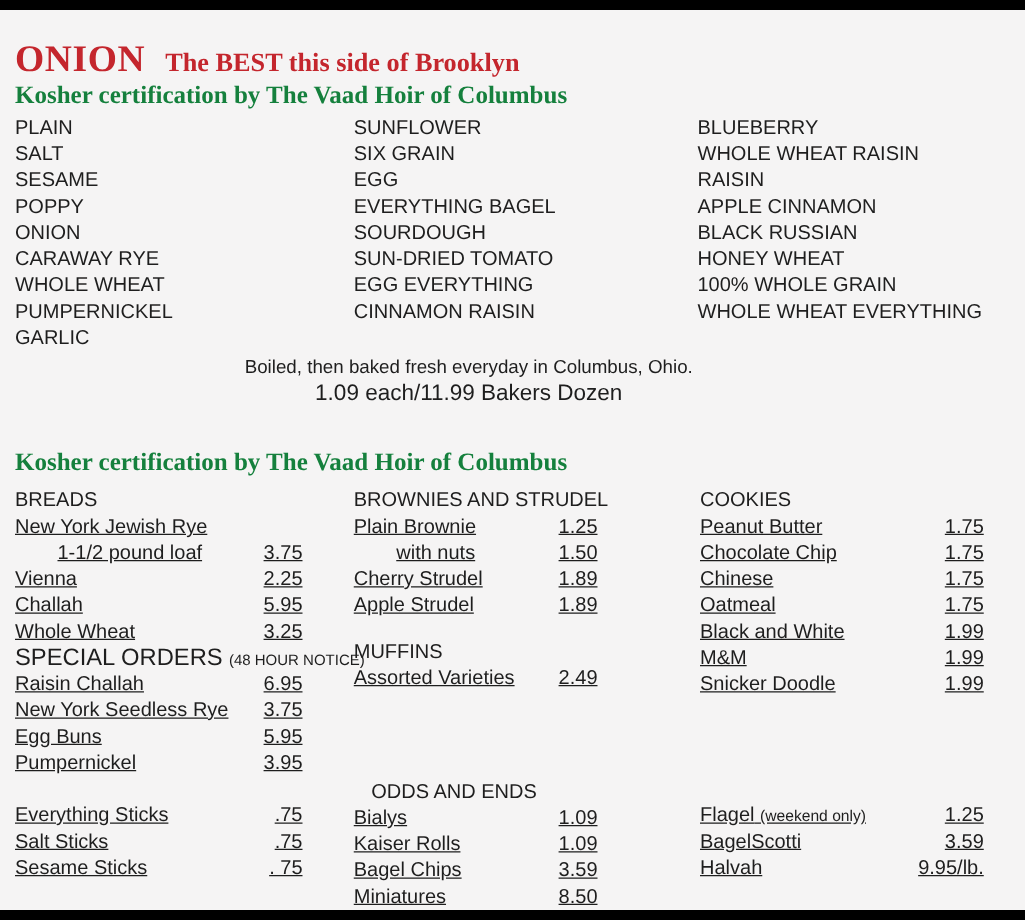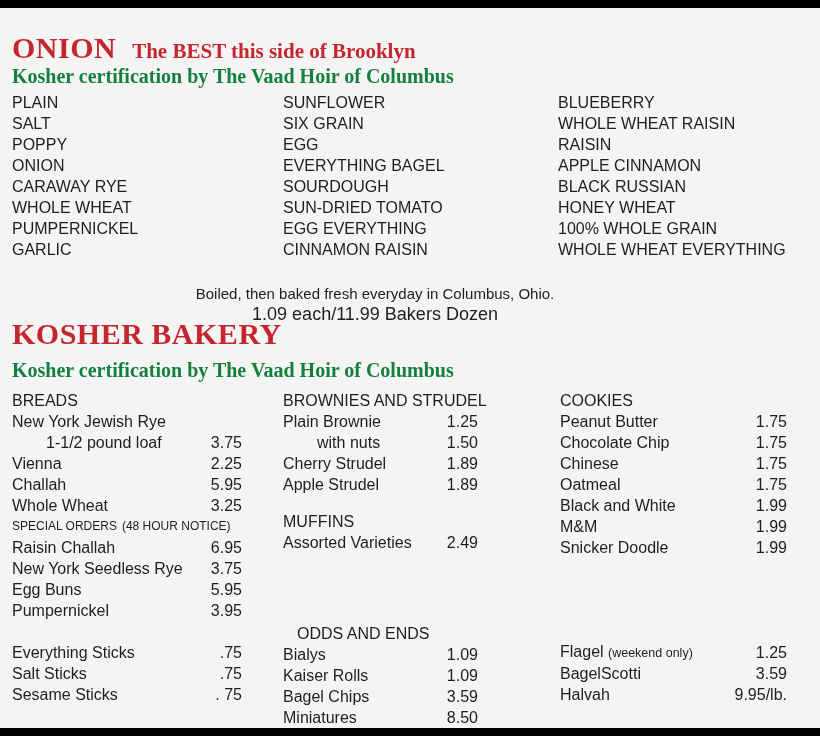--- a/index.html
+++ b/index.html
@@ -38,30 +38,30 @@
   .bcol1{left:12px;width:260px;}
   .bcol2{left:283px;width:265px;}
   .bcol3{left:558px;width:250px;}
 
   .center-wrap{position:absolute;left:0;top:284px;width:750px;text-align:center;}
   .note-line{font-size:15px;line-height:19px;}
   .price-line{font-size:18px;line-height:20px;margin-top:1px;}
 
   .col{position:absolute;top:390px;}
   .col .shead{height:21px;font-size:16px;line-height:21px;white-space:nowrap;}
-  .col .row{height:21px;display:flex;justify-content:space-between;align-items:center;
-            font-size:16px;line-height:21px;white-space:nowrap;}
+  .col .row{height:21px;display:flex;justify-content:space-between;align-items:flex-start;
+            font-size:16px;line-height:21px;white-space:nowrap;text-decoration:underline;}
   .col .row .nm{white-space:nowrap;}
   .col .row .pr{white-space:nowrap;text-align:right;}
   .ind{padding-left:34px;}
   .col1{left:12px;width:230px;}
   .col2{left:283px;width:195px;}
   .col3{left:560px;width:227px;}
   .sohead{display:flex;align-items:baseline;justify-content:flex-start;height:21px;white-space:nowrap;}
-  .so{font-size:12px;line-height:21px;}
+  .so{font-size:19px;line-height:21px;}
   .sonote{font-size:12px;margin-left:5px;}
   .oddhead{padding-left:14px;}
   .wnote{font-size:12.5px;}
   .sp21{height:21px;}
   .sp16{height:16px;}
   .sp70{height:70px;}
   .sp84{height:84px;}
 </style>
 </head>
 <body>
@@ -71,20 +71,21 @@
 
   <div class="heading-row">
     <span class="h-main">ONION</span>
     <span class="h-tag">The BEST this side of Brooklyn</span>
   </div>
   <div class="h-cert cert1">Kosher certification by The Vaad Hoir of Columbus</div>
 
   <div class="bcol bcol1">
     <div class="bitem">PLAIN</div>
     <div class="bitem">SALT</div>
+    <div class="bitem">SESAME</div>
     <div class="bitem">POPPY</div>
     <div class="bitem">ONION</div>
     <div class="bitem">CARAWAY RYE</div>
     <div class="bitem">WHOLE WHEAT</div>
     <div class="bitem">PUMPERNICKEL</div>
     <div class="bitem">GARLIC</div>
   </div>
   <div class="bcol bcol2">
     <div class="bitem">SUNFLOWER</div>
     <div class="bitem">SIX GRAIN</div>
@@ -104,21 +105,20 @@
     <div class="bitem">HONEY WHEAT</div>
     <div class="bitem">100% WHOLE GRAIN</div>
     <div class="bitem">WHOLE WHEAT EVERYTHING</div>
   </div>
 
   <div class="center-wrap">
     <div class="note-line">Boiled, then baked fresh everyday in Columbus, Ohio.</div>
     <div class="price-line">1.09 each/11.99 Bakers Dozen</div>
   </div>
 
-  <div class="h-main title2">KOSHER BAKERY</div>
   <div class="h-cert cert2">Kosher certification by The Vaad Hoir of Columbus</div>
 
   <div class="col col1">
     <div class="shead">BREADS</div>
     <div class="row">
         <span class="nm">New York Jewish Rye</span>
         <span class="pr"></span>
       </div>
     <div class="row">
         <span class="nm ind">1-1/2 pound loaf</span>

